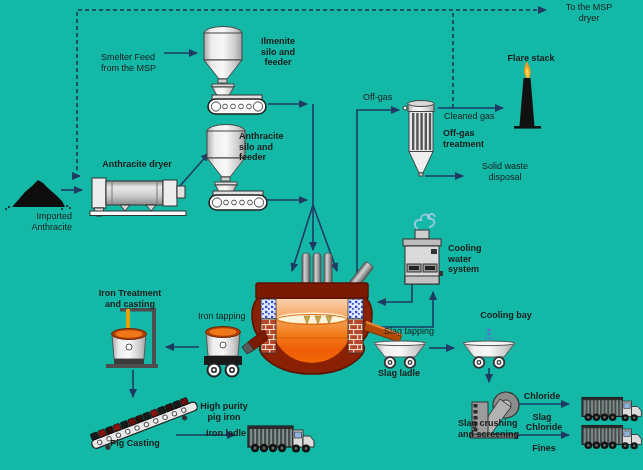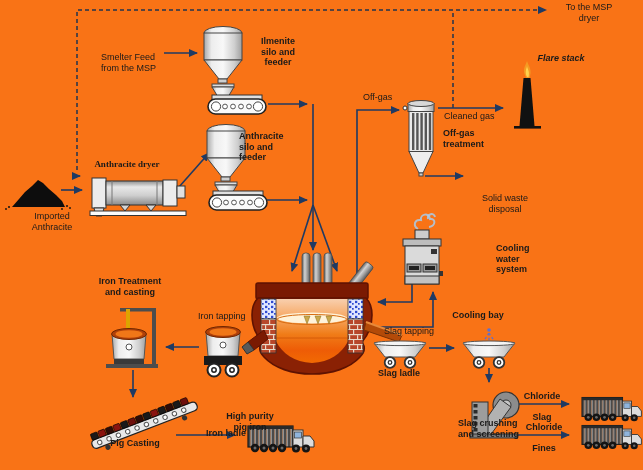--- a/index.html
+++ b/index.html
@@ -1,16 +1,16 @@
 <!DOCTYPE html>
 <html><head>
 <meta charset="utf-8">
 <style>
   html,body{margin:0;padding:0;background:#fff;}
-  .canvas{position:relative;width:643px;height:470px;background:#f97316;overflow:hidden;
+  .canvas{position:relative;width:643px;height:470px;background:#14b8a6;overflow:hidden;
           font-family:"Liberation Sans",sans-serif;}
   svg.layer{position:absolute;left:0;top:0;}
   .lbl{position:absolute;font-size:9px;line-height:10.5px;color:#1a1a1a;
        white-space:pre-line;z-index:3;}
   .b{font-weight:700;}
   .r{font-weight:400;}
   .c{text-align:center;}
   .u{}
   .line{stroke:#1f3a63;stroke-width:1.6;fill:none;}
   .dash{stroke:#22344e;stroke-width:1.5;fill:none;stroke-dasharray:4 3;}
@@ -387,46 +387,46 @@
   </g>
 </svg>
 
 <div class="lbl r c" style="left:556px;top:2px;width:66px;">To the MSP
 dryer</div>
 <div class="lbl r" style="left:101px;top:52px;width:66px;">Smelter Feed
 from the MSP</div>
 <div class="lbl b" style="left:248px;top:36px;width:60px;text-align:center;">Ilmenite
 silo and
 feeder</div>
-<div class="lbl b c" style="left:83px;top:159px;width:88px;font-family:Liberation Serif, serif;">Anthracite dryer</div>
+<div class="lbl b c" style="left:93px;top:159px;width:88px;">Anthracite dryer</div>
 <div class="lbl b" style="left:239px;top:131px;width:62px;">Anthracite
 silo and
 feeder</div>
-<div class="lbl r c" style="left:20px;top:211px;width:64px;">Imported
+<div class="lbl r c" style="left:8px;top:211px;width:64px;text-align:right;">Imported
 Anthracite</div>
 <div class="lbl r" style="left:363px;top:92px;width:42px;">Off-gas</div>
 <div class="lbl r" style="left:444px;top:111px;width:62px;">Cleaned gas</div>
 <div class="lbl b" style="left:443px;top:128px;width:62px;">Off-gas
 treatment</div>
-<div class="lbl r c" style="left:474px;top:161px;width:62px;margin-top:32px;">Solid waste
+<div class="lbl r c" style="left:474px;top:161px;width:62px;">Solid waste
 disposal</div>
-<div class="lbl b c" style="left:532px;top:53px;width:58px;font-style:italic;">Flare stack</div>
-<div class="lbl b" style="left:448px;top:243px;width:52px;margin-left:48px;">Cooling
+<div class="lbl b c" style="left:502px;top:53px;width:58px;">Flare stack</div>
+<div class="lbl b" style="left:448px;top:243px;width:52px;">Cooling
 water
 system</div>
 <div class="lbl r" style="left:198px;top:311px;width:60px;">Iron tapping</div>
 <div class="lbl b c" style="left:200px;top:400px;width:52px;margin-top:28px;">Iron ladle</div>
-<div class="lbl b c" style="left:88px;top:276px;width:84px;">Iron Treatment
+<div class="lbl b c" style="left:88px;top:288px;width:84px;">Iron Treatment
 and casting</div>
 <div class="lbl b c" style="left:104px;top:438px;width:62px;">Pig Casting</div>
-<div class="lbl b c" style="left:193px;top:411px;width:62px;margin-left:26px;">High purity
+<div class="lbl b c" style="left:193px;top:401px;width:62px;">High purity
 pig iron</div>
 <div class="lbl r" style="left:384px;top:326px;width:60px;">Slag tapping</div>
 <div class="lbl b c" style="left:372px;top:368px;width:54px;">Slag ladle</div>
-<div class="lbl b c" style="left:448px;top:310px;width:60px;">Cooling bay</div>
+<div class="lbl b c" style="left:476px;top:310px;width:60px;">Cooling bay</div>
 <div class="lbl b" style="left:458px;top:418px;width:76px;">Slag crushing
 and screening</div>
 <div class="lbl b c" style="left:520px;top:380px;width:44px;">
   <div>Chloride</div>
   <div class="u">Slag</div>
 </div>
 <div class="lbl b c" style="left:522px;top:411px;width:44px;">
   <div>Chloride</div>
   <div class="u">Fines</div>
 </div>

